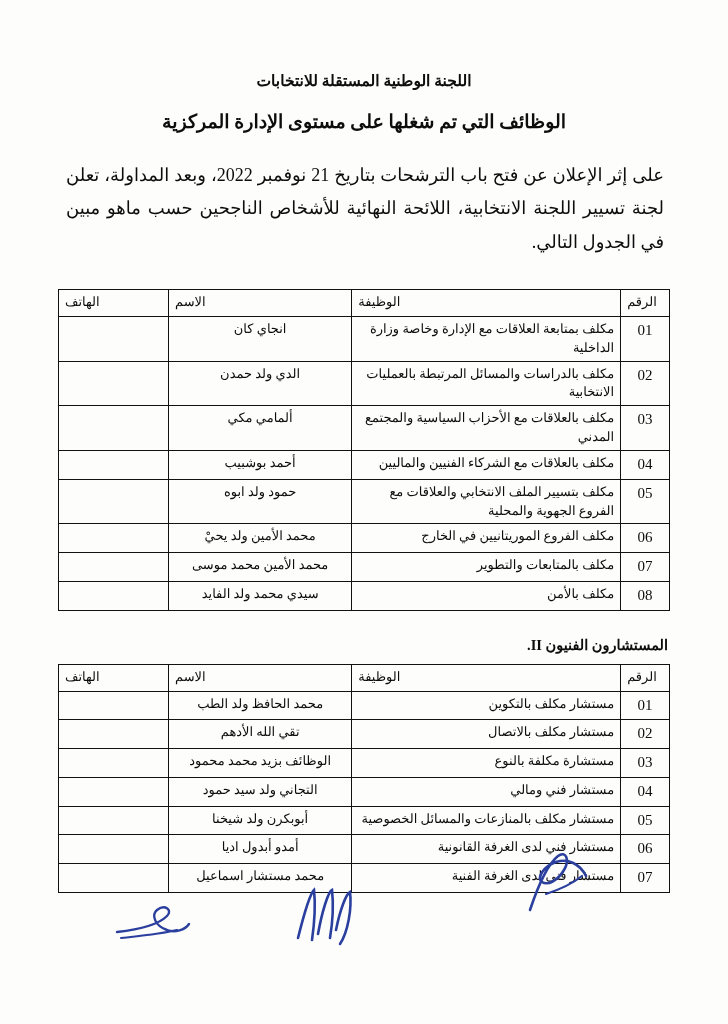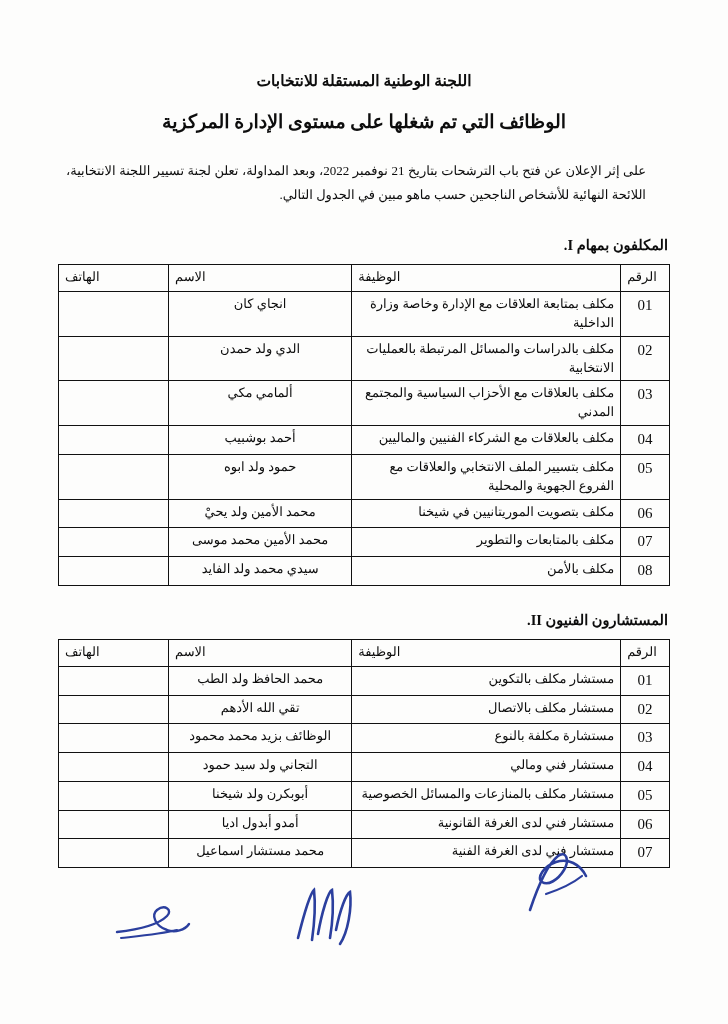--- a/index.html
+++ b/index.html
@@ -40,23 +40,23 @@
     text-align: center;
     font-weight: bold;
     font-size: 19px;
     margin: 0 0 26px 0;
     direction: rtl;
   }
   .intro {
     direction: rtl;
     text-align: justify;
     text-align-last: right;
-    font-size: 13px;
+    font-size: 18px;
     line-height: 1.85;
-    margin: 0 24px 30px 8px;
+    margin: 0 6px 30px 8px;
   }
   .section-head {
     direction: rtl;
     font-size: 14.5px;
     font-weight: bold;
     text-align: right;
     margin: 0 0 10px 0;
     padding-right: 2px;
   }
   .section-head .num {
@@ -121,24 +121,20 @@
 </head>
 <body>
 
 <div class="page">
   <div class="doc-inner">
 
     <div class="title-line">اللجنة الوطنية المستقلة للانتخابات</div>
     <div class="subtitle-line">الوظائف التي تم شغلها على مستوى الإدارة المركزية</div>
     <p class="intro">على إثر الإعلان عن فتح باب الترشحات بتاريخ 21 نوفمبر 2022، وبعد المداولة، تعلن لجنة تسيير اللجنة الانتخابية، اللائحة النهائية للأشخاص الناجحين حسب ماهو مبين في الجدول التالي.</p>
 
-    <div class="section-head">
-      <span class="label">المكلفون بمهام</span>
-      <span class="num">I.</span>
-    </div>
 
     <table class="grid">
       <colgroup>
         <col class="c-num">
           <col class="c-job">
           <col class="c-name">
           <col class="c-phone">
       </colgroup>
       <thead>
         <tr>
@@ -174,21 +170,21 @@
           <td class="phone"></td>
         </tr>
         <tr>
           <td class="num">05</td>
           <td class="job">مكلف بتسيير الملف الانتخابي والعلاقات مع الفروع الجهوية والمحلية</td>
           <td class="name">حمود ولد ابوه</td>
           <td class="phone"></td>
         </tr>
         <tr>
           <td class="num">06</td>
-          <td class="job">مكلف بتصويت الموريتانيين في شيخنا</td>
+          <td class="job">مكلف الفروع الموريتانيين في الخارج</td>
           <td class="name">محمد الأمين ولد يحيْ</td>
           <td class="phone"></td>
         </tr>
         <tr>
           <td class="num">07</td>
           <td class="job">مكلف بالمتابعات والتطوير</td>
           <td class="name">محمد الأمين محمد موسى</td>
           <td class="phone"></td>
         </tr>
         <tr>

